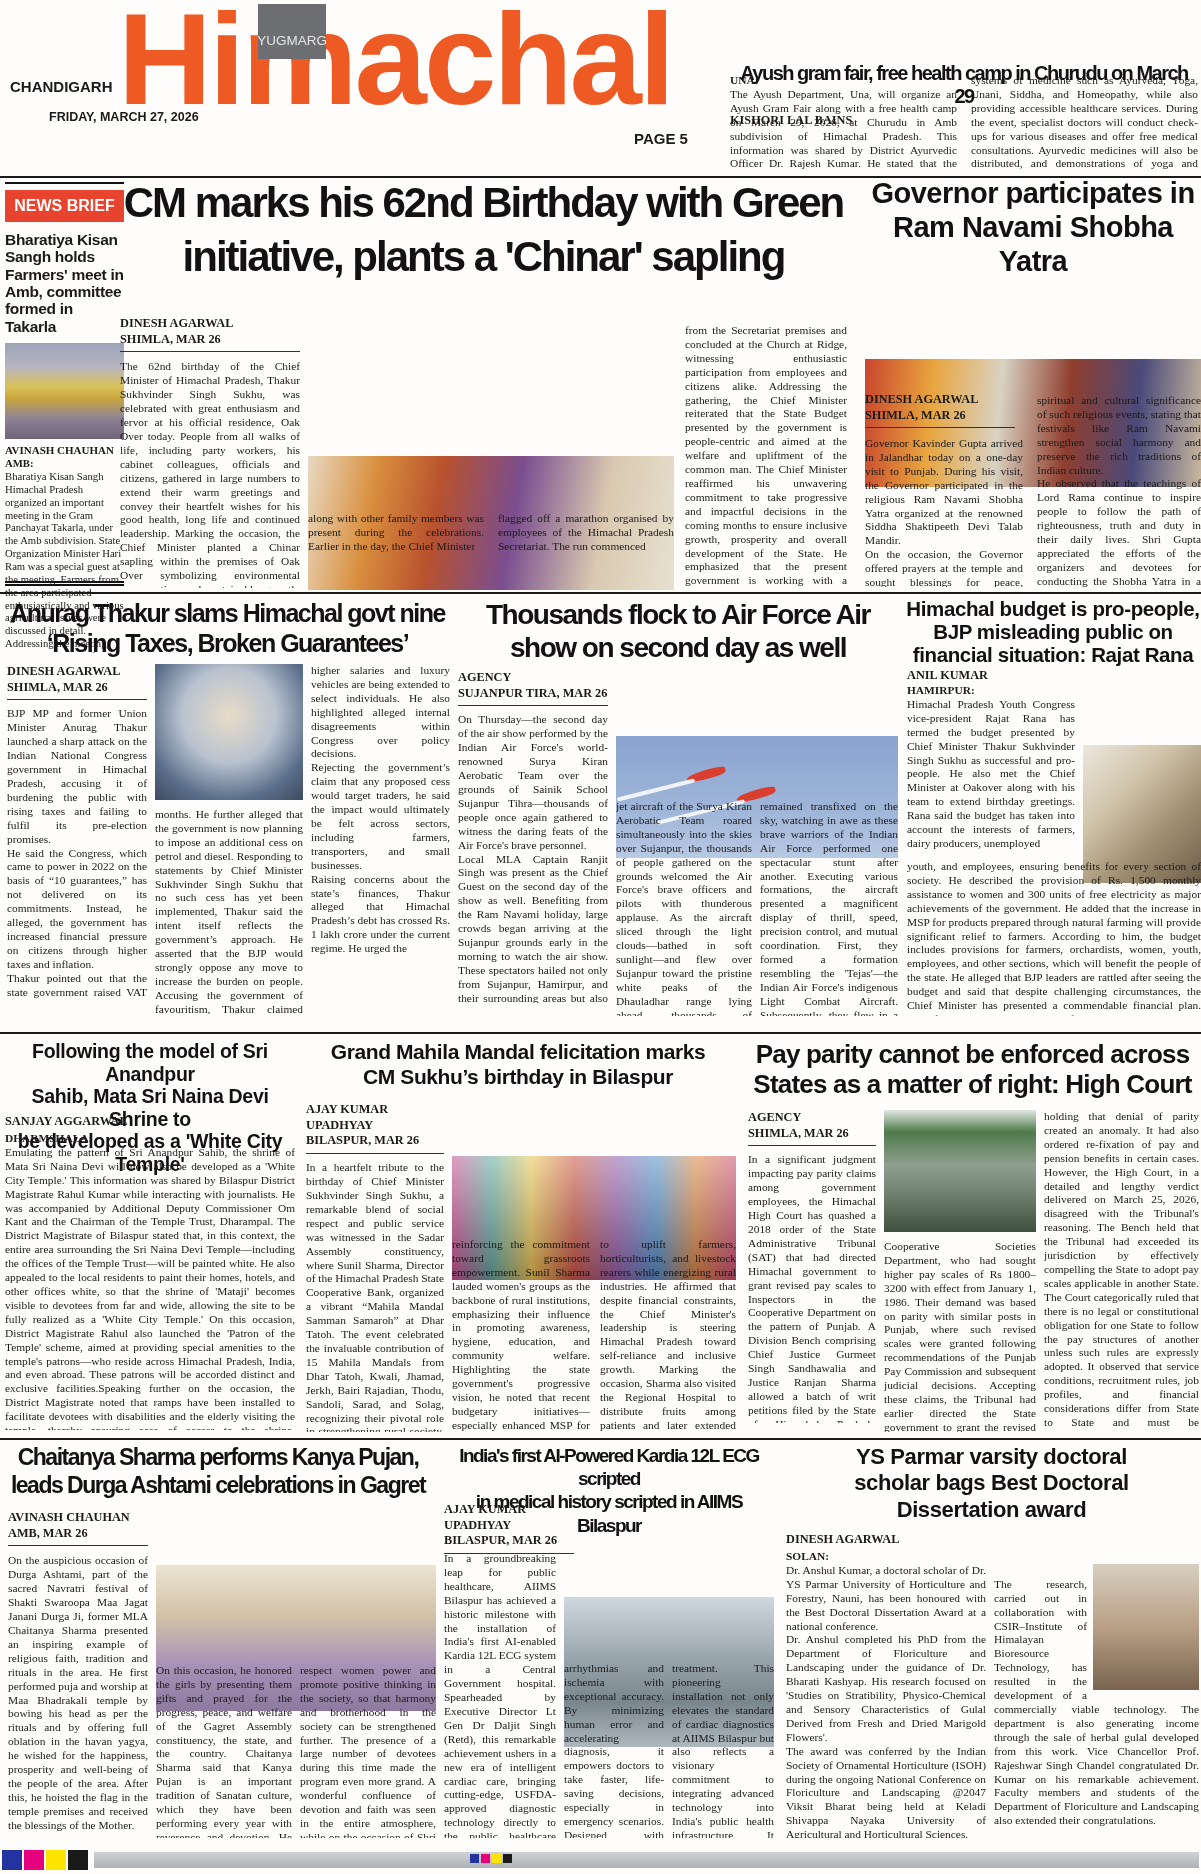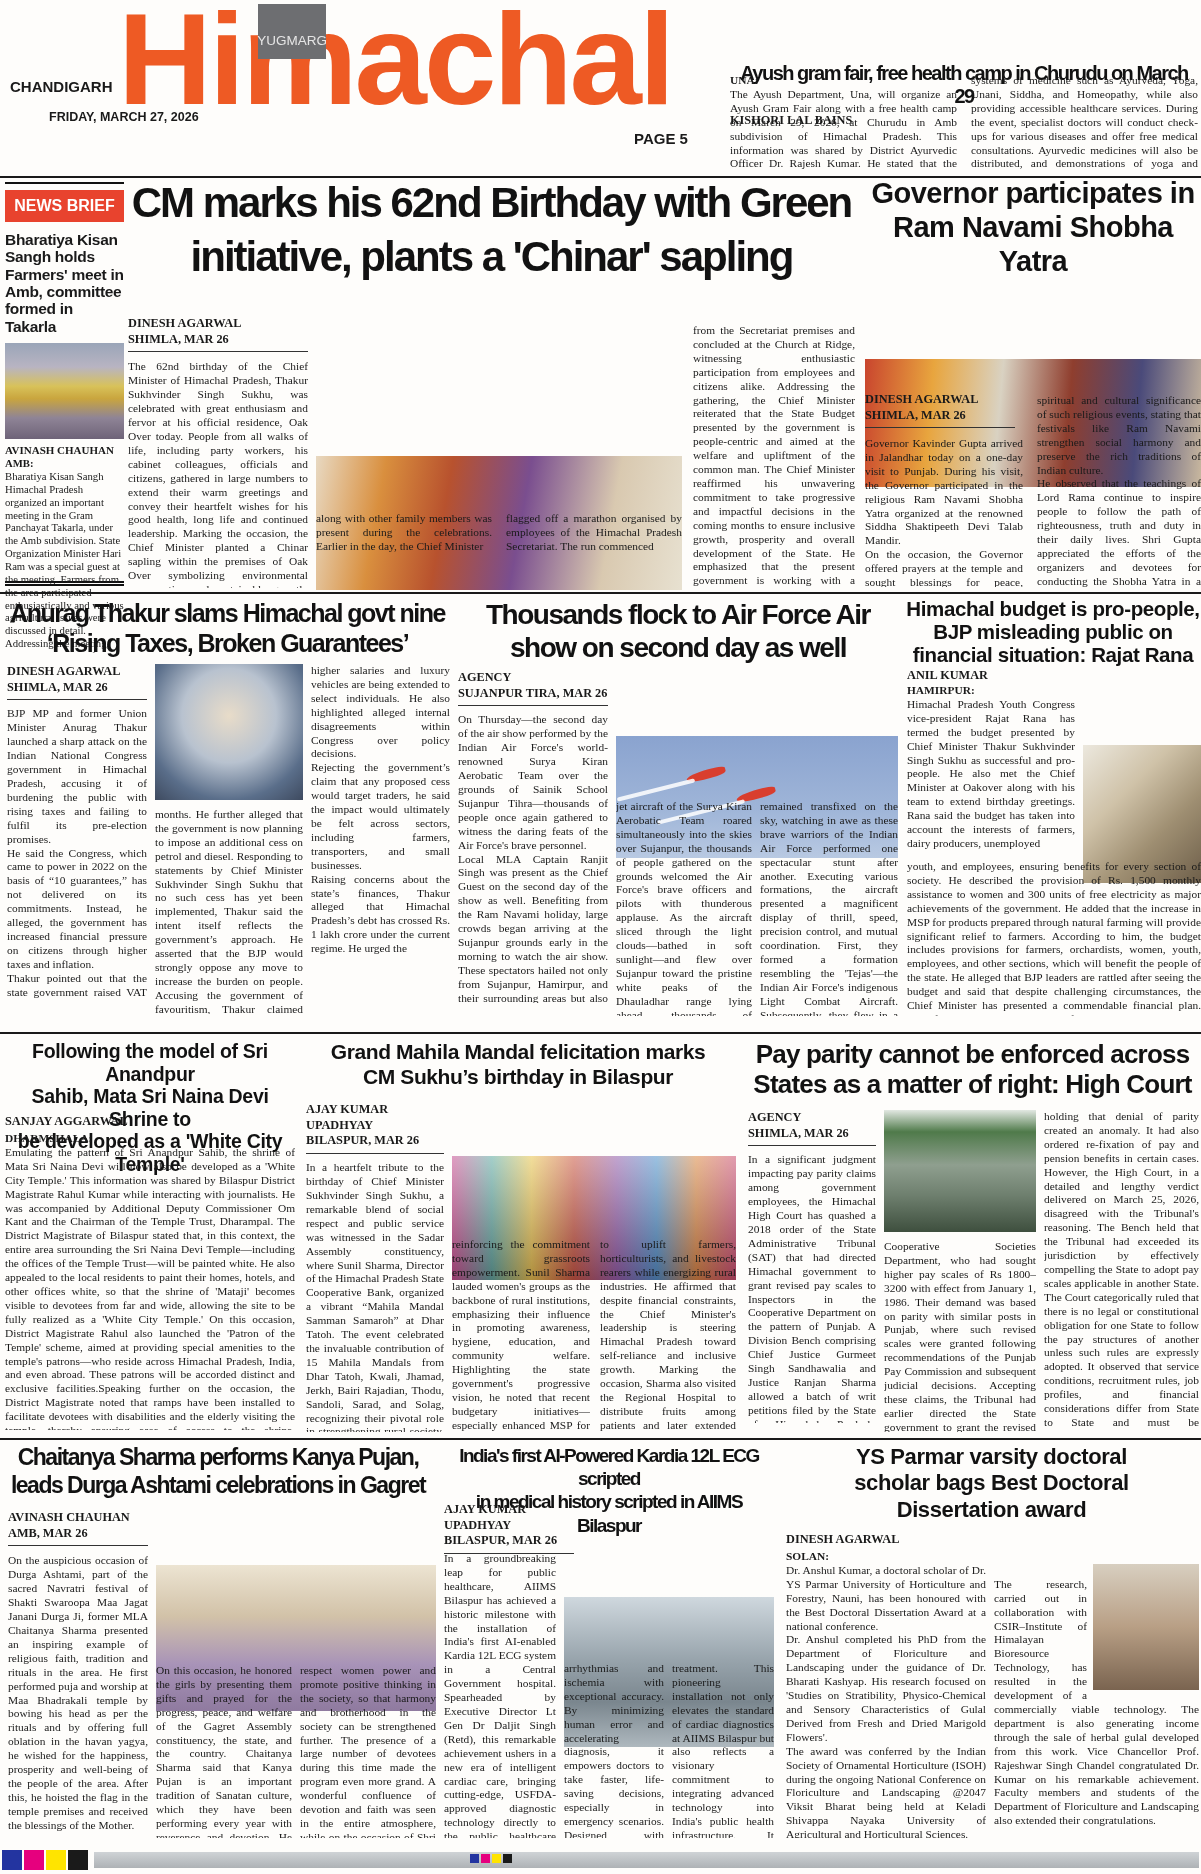--- a/index.html
+++ b/index.html
@@ -73,21 +73,21 @@
 
   <div class="abs" id="brief" style="left:5px;top:182px;width:119px;height:404px;">
     <div class="brief-label" style="background: rgb(232, 67, 46);">NEWS BRIEF</div>
     <div class="brief-title">Bharatiya Kisan Sangh holds Farmers' meet in Amb, committee formed in Takarla</div>
     <div class="ph ph-brief" style="width:100%;height:96px;margin-top:8px;"></div>
     <div class="byline-noline" style="font-size:11px;margin-top:4px;">AVINASH CHAUHAN</div>
     <div class="brief-body" style="height:196px;"><span class="lead">AMB:</span>
       <span>Bharatiya Kisan Sangh Himachal Pradesh organized an important meeting in the Gram Panchayat Takarla, under the Amb subdivision. State Organization Minister Hari Ram was a special guest at the meeting. Farmers from the area participated enthusiastically and various agricultural issues were discussed in detail. Addressing the meeting, Hari Ram called on farmers to be aware of their rights. He said that farmers today face many challenges, and that only through organized efforts can these problems be resolved. He encouraged farmers to adopt cow-based natural farming and advised them to avoid the negative effects of chemical farming.</span></div>
   </div>
 
-  <div class="abs" style="left:128px;top:176px;width:727px;height:414px;overflow:hidden;">
+  <div class="abs" style="left:120px;top:176px;width:727px;height:414px;overflow:hidden;">
     <div class="hl cond" style="font-size:42px;line-height:1.28;letter-spacing:-2px;">CM marks his 62nd Birthday with Green
 initiative, plants a 'Chinar' sapling</div>
     <div class="abs" style="left:0;top:140px;width:180px;">
       <div class="byline">DINESH AGARWAL
 SHIMLA, MAR 26</div>
       <div class="bt" style="height:228px;margin-top:8px;">The 62nd birthday of the Chief Minister of Himachal Pradesh, Thakur Sukhvinder Singh Sukhu, was celebrated with great enthusiasm and fervor at his official residence, Oak Over today. People from all walks of life, including party workers, his cabinet colleagues, officials and citizens, gathered in large numbers to extend their warm greetings and convey their heartfelt wishes for his good health, long life and continued leadership. Marking the occasion, the Chief Minister planted a Chinar sapling within the premises of Oak Over symbolizing environmental conservation and sustainable growth. His wife, Kamlesh Thakur, MLA from Dehra,</div>
     </div>
     <div class="ph ph-cm abs" style="left:188px;top:172px;width:366px;height:158px;"></div>
     <div class="abs bt" style="left:188px;top:336px;width:176px;height:76px;">along with other family members was present during the celebrations. Earlier in the day, the Chief Minister</div>
     <div class="abs bt" style="left:378px;top:336px;width:176px;height:76px;">flagged off a marathon organised by employees of the Himachal Pradesh Secretariat. The run commenced</div>

